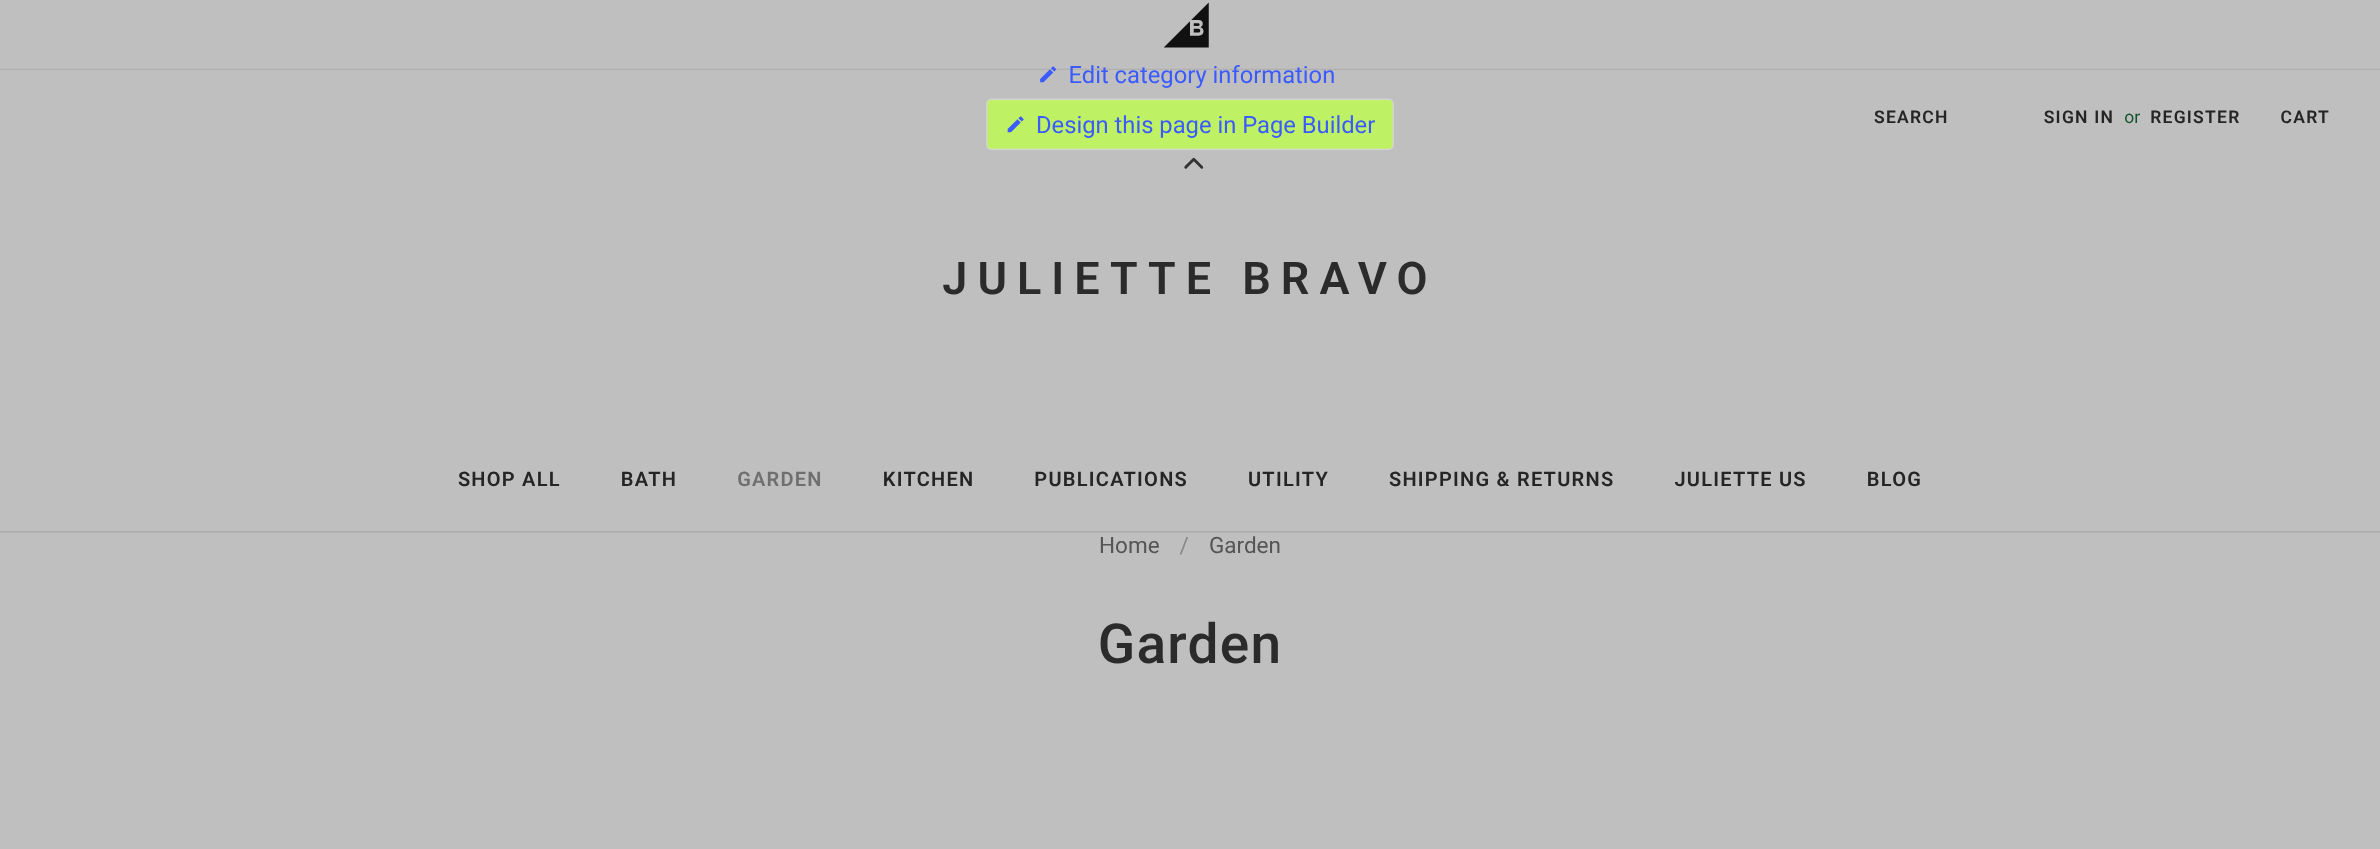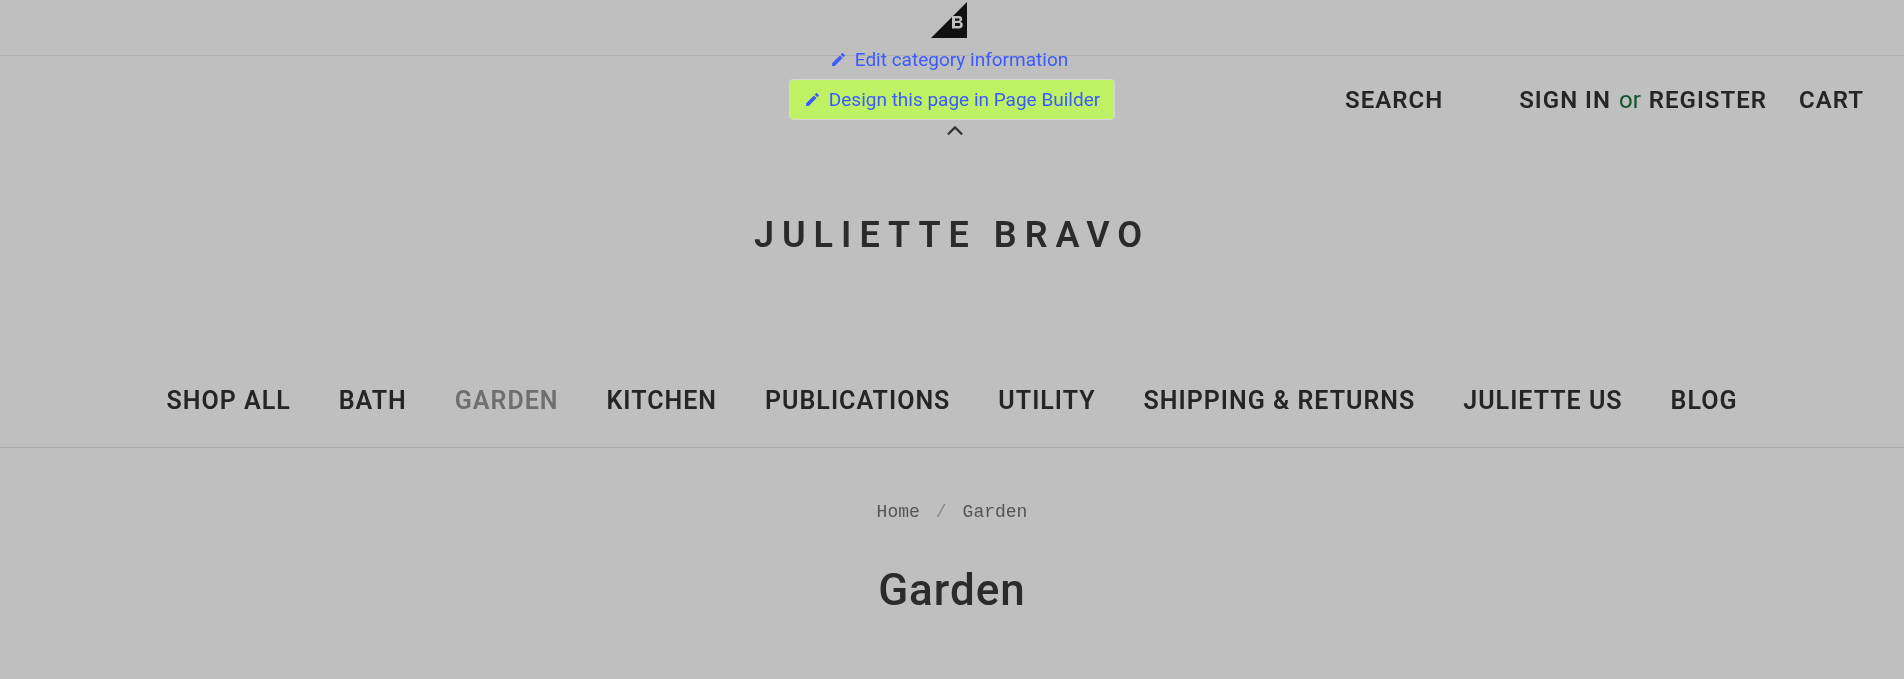--- a/index.html
+++ b/index.html
@@ -70,21 +70,21 @@
     width: 22px;
     height: 22px;
   }
 
   .user-bar {
     display: flex;
     justify-content: flex-end;
     align-items: center;
     gap: 32px;
     padding: 30px 40px 0 40px;
-    font-size: 24px;
+    font-size: 14px;
     letter-spacing: 1px;
     color: #252525;
     font-weight: 600;
   }
   .user-bar .group {
     display: inline-flex;
     gap: 8px;
     align-items: center;
     margin-left: 44px;
   }
@@ -107,41 +107,39 @@
     color: #2b2b2b;
   }
 
   .main-nav {
     display: flex;
     justify-content: center;
     gap: 48px;
     margin-top: 130px;
     padding-bottom: 32px;
     border-bottom: 1px solid #a8a8a8;
-    font-size: 25px;
+    font-size: 16px;
     font-weight: 600;
     letter-spacing: 1px;
     color: #252525;
   }
   .nav-item {
     cursor: pointer;
   }
   .nav-item.active {
     color: #6f6f6f;
   }
 
   .breadcrumb {
     display: flex;
     justify-content: center;
     align-items: center;
     gap: 16px;
-    margin-top: 54px;
     font-size: 18px;
     color: #555;
-    font-family: Liberation Mono, monospace;
   }
   .breadcrumb .crumb {
     cursor: pointer;
   }
   .breadcrumb .sep {
     color: #888;
   }
 
   .page-heading {
     text-align: center;

